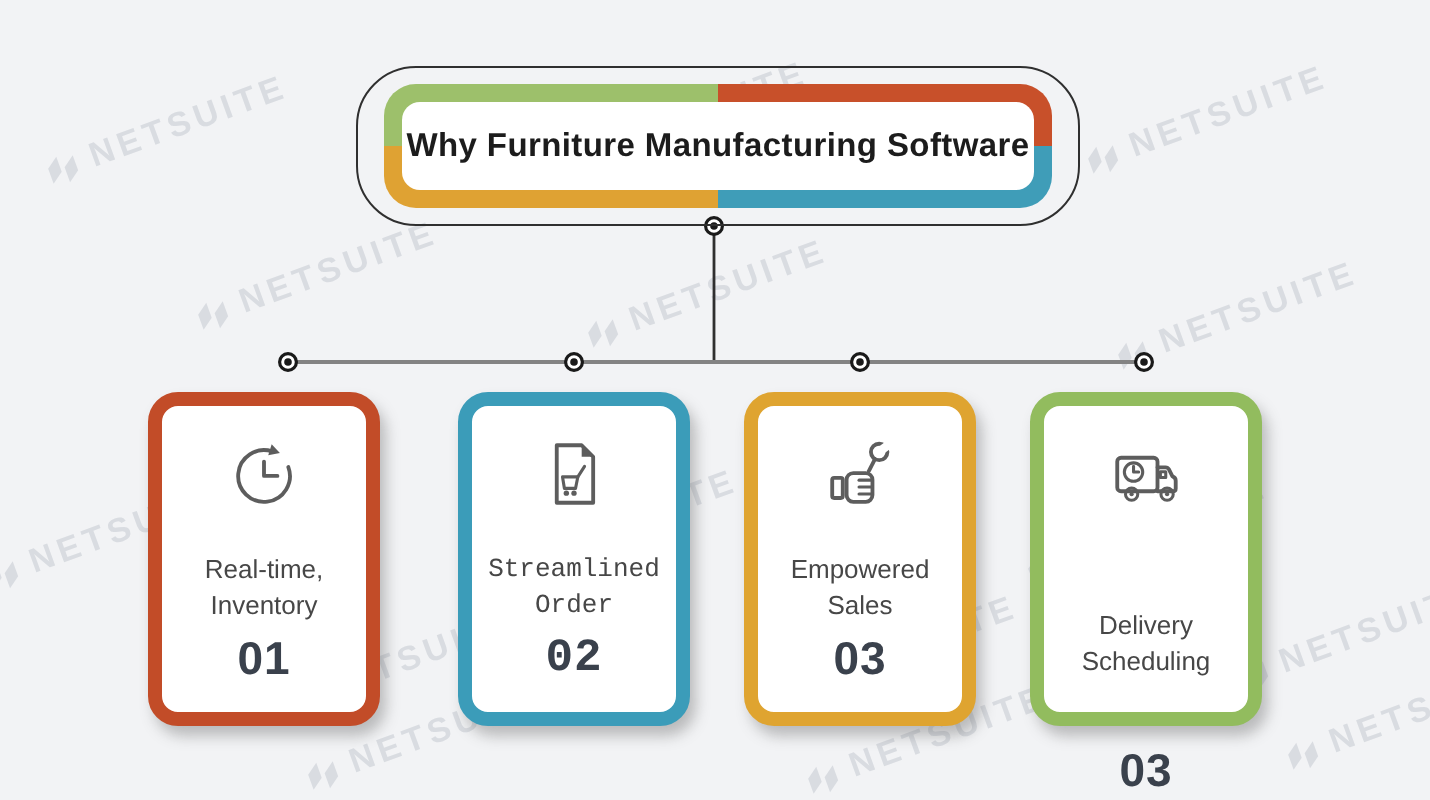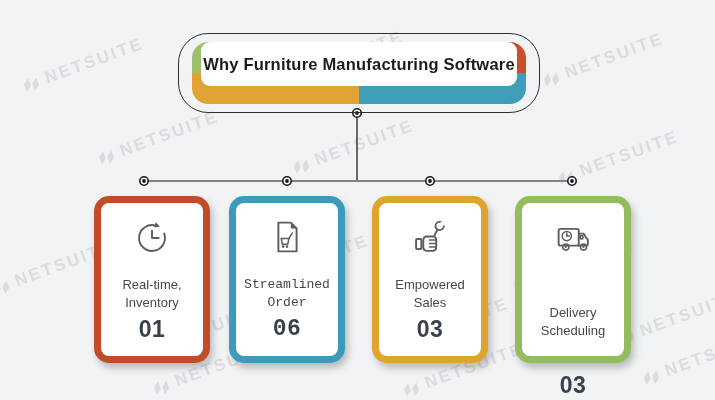--- a/index.html
+++ b/index.html
@@ -20,38 +20,38 @@
   
   .connector-svg{position:absolute;inset:0;z-index:1;}
   
   .header-outline{
     position:absolute;left:178px;top:33px;width:362px;height:80px;
     border:1.2px solid #2f2f2f;border-radius:30px;z-index:2;
     box-sizing:border-box;display:flex;align-items:center;justify-content:center;
   }
   .header-band{
     width:334px;height:62px;border-radius:16px;
-    display:flex;justify-content:center;
+    display:flex;align-items:center;justify-content:center;
   }
   .header-inner{
     width:316px;height:44px;border-radius:9px;background:#fff;
     display:flex;align-items:center;justify-content:center;
   }
   .header-title{
     font-size:16.5px;font-weight:700;color:var(--title,#1c1c1c);letter-spacing:.2px;
   }
   
   .card{
     position:absolute;top:196px;width:116px;height:167px;box-sizing:border-box;
     border:7px solid #999;border-radius:15px;background:#fff;z-index:2;
     box-shadow:3px 5px 7px rgba(95,95,95,.38);
     display:flex;flex-direction:column;align-items:center;
     padding-top:11px;text-align:center;
   }
-  .card-1{left:94px;} .card-2{left:229px;} .card-3{left:372px;} .card-4{left:515px;gap:28px;}
+  .card-1{left:74px;} .card-2{left:229px;} .card-3{left:372px;} .card-4{left:515px;gap:28px;}
   .card-icon{width:46px;height:46px;}
   .card-icon svg{width:46px;height:46px;display:block;}
   .card-label{
     margin-top:16px;font-size:13px;line-height:18px;color:var(--label,#474747);
   }
   .card-label span{display:block;}
   .card-number{
     margin-top:4px;font-size:23px;font-weight:700;color:var(--number,#3a414c);
     letter-spacing:.5px;
   }
@@ -219,21 +219,21 @@
         <path class="icon-stroke icon-thin" d="M 18 25.5 H 26 L 24.8 31.5 H 19 Z"></path>
         <path class="icon-stroke icon-thin" d="M 26 25.5 L 29.5 20"></path>
         <circle class="icon-fill" cx="20" cy="34" r="1.4"></circle>
         <circle class="icon-fill" cx="24" cy="34" r="1.4"></circle>
       </svg>
     </div>
     <div class="card-label">
       <span>Streamlined</span>
       <span>Order</span>
     </div>
-    <div class="card-number">06</div>
+    <div class="card-number">02</div>
   </div>
 
   <div class="card card-3" style="border-color: rgb(223, 164, 48);">
     <div class="card-icon">
       <svg viewBox="0 0 48 48">
         <circle class="icon-stroke" cx="34" cy="12.5" r="4.3"></circle>
         <line x1="34.5" y1="12" x2="40" y2="8" stroke="#ffffff" stroke-width="4.5" stroke-linecap="round"></line>
         <path class="icon-stroke" d="M 31.8 16.2 L 28.6 22.5" stroke-width="2.6"></path>
         <rect class="icon-stroke" x="9.5" y="26" width="5.5" height="10.5" rx="1"></rect>
         <rect class="icon-stroke" x="17" y="23.5" width="13.5" height="15" rx="3.5"></rect>

